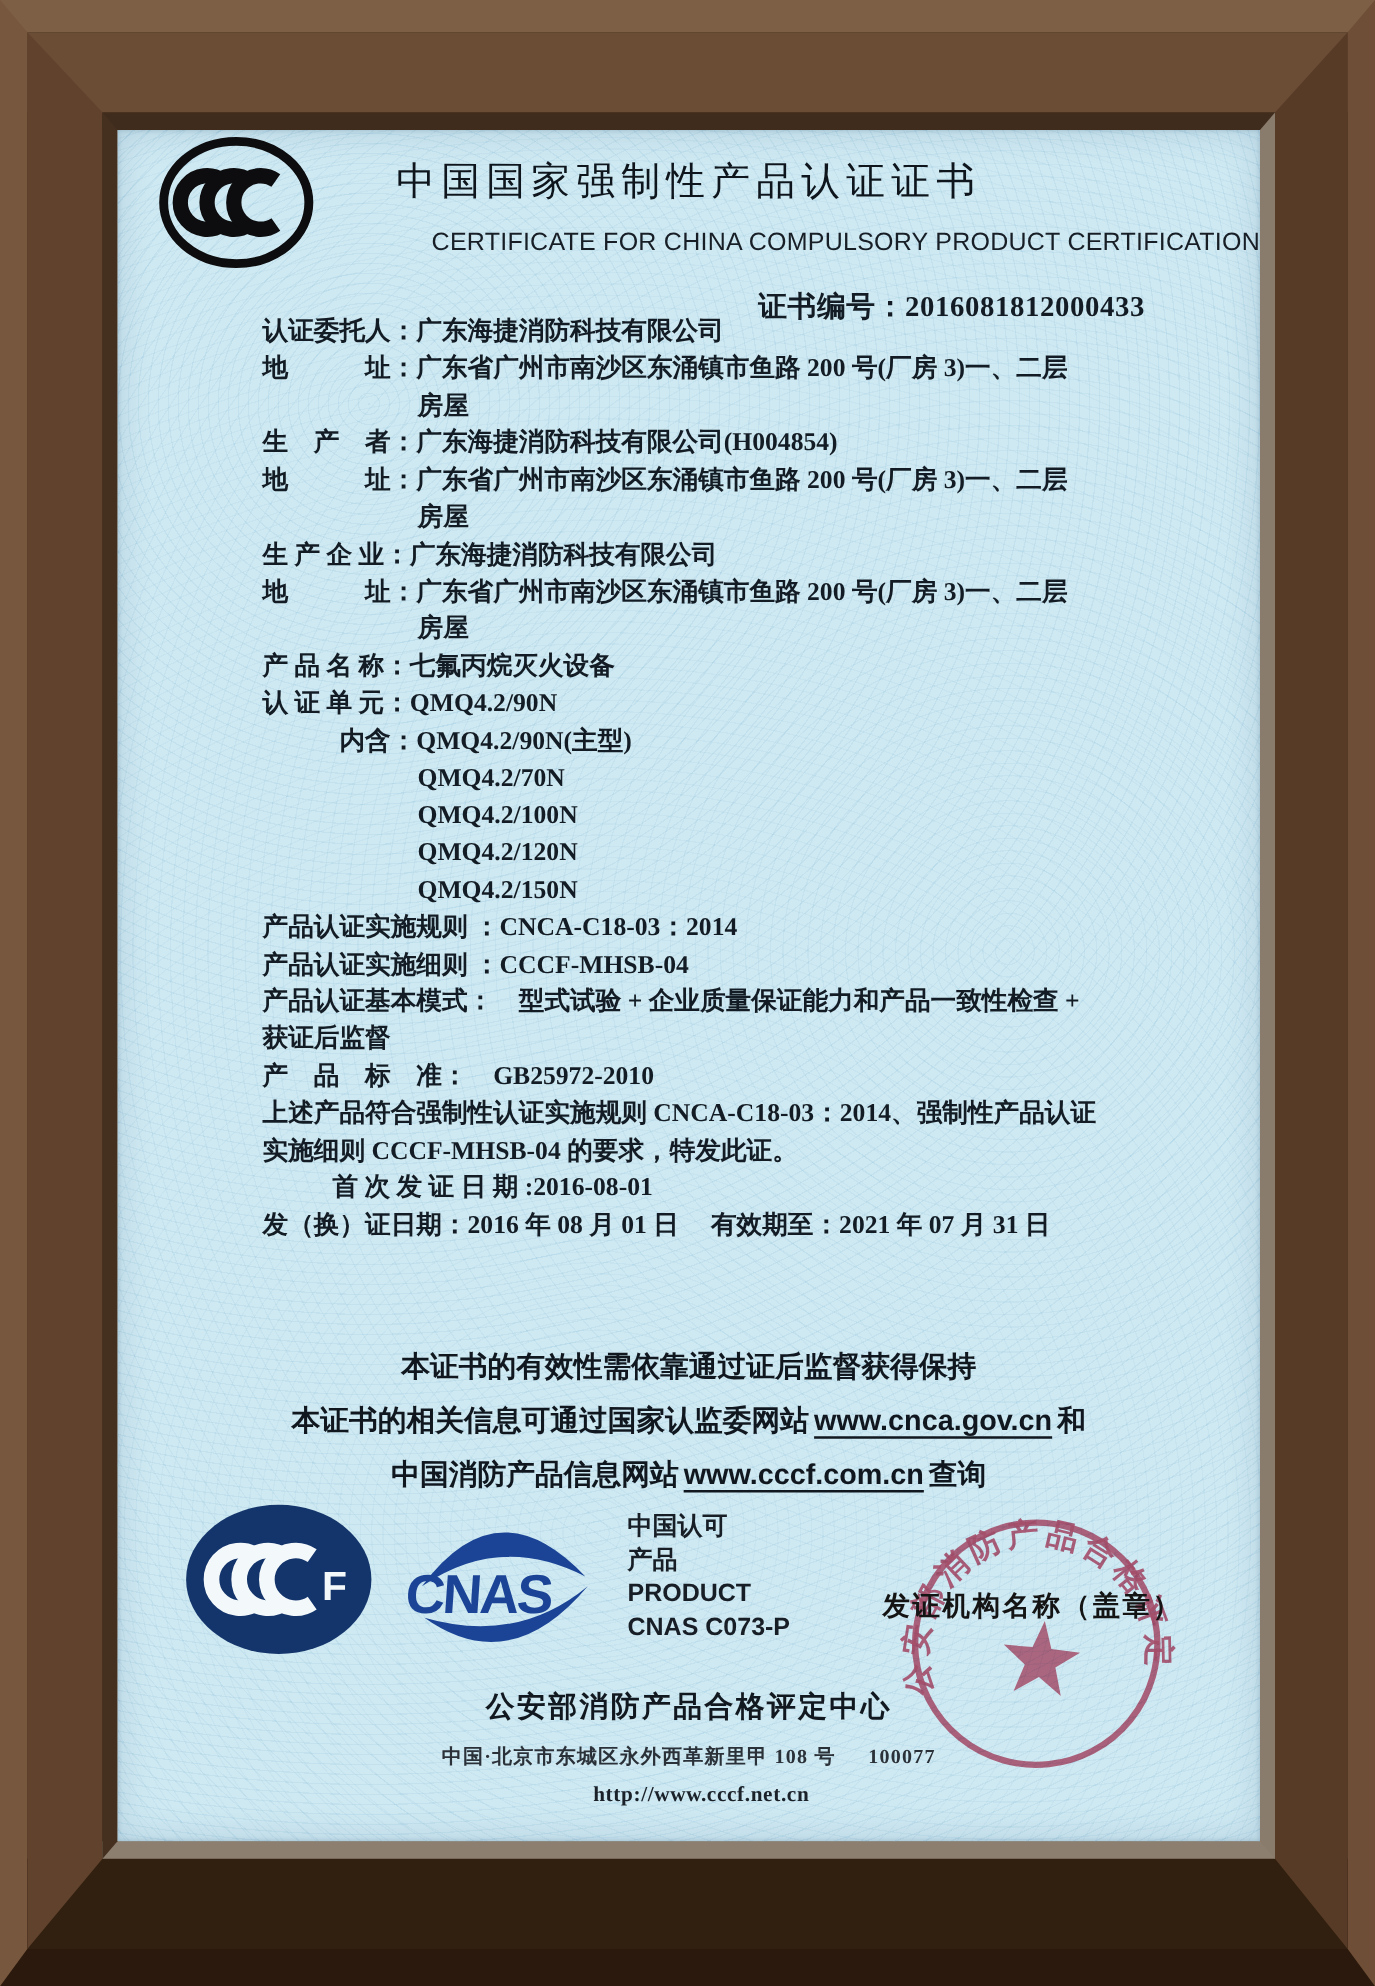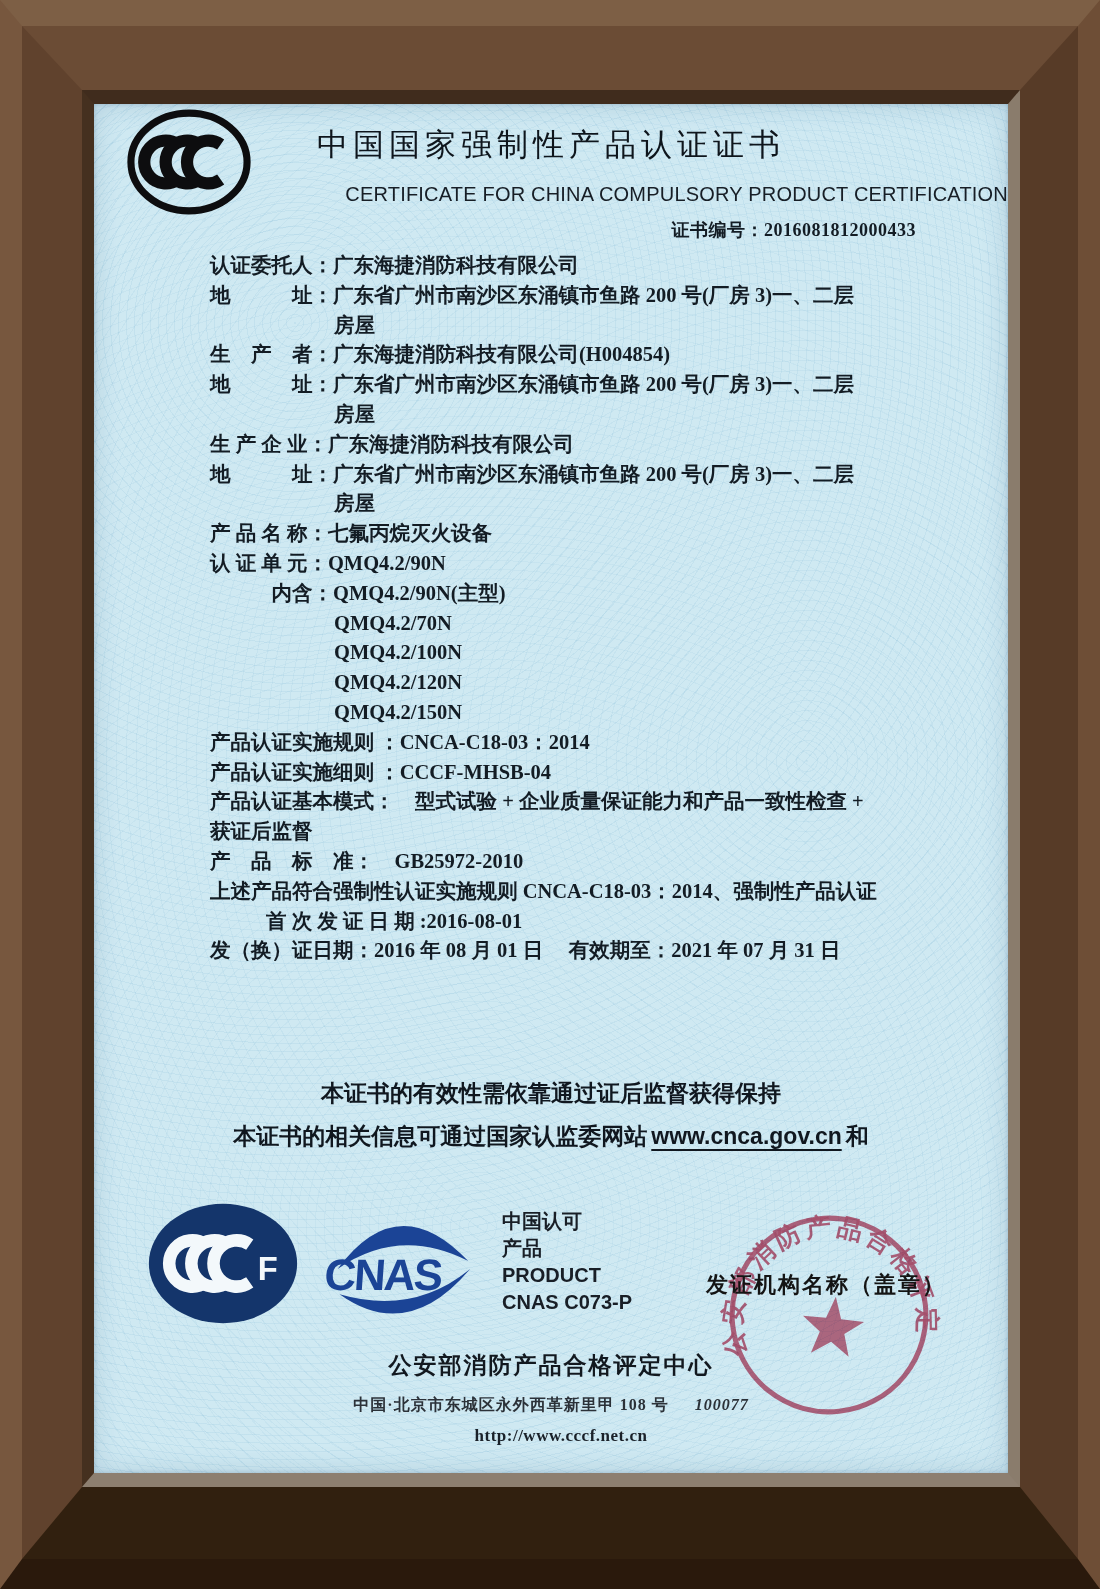--- a/index.html
+++ b/index.html
@@ -48,22 +48,22 @@
     left:0;right:0;top:20px;text-align:center;
     font-family:"Liberation Sans","DejaVu Sans",sans-serif;
     font-weight:normal;font-size:31px;letter-spacing:5px;color:#0e151c;
   }
   .subtitle{
     left:0;right:0;top:79px;text-align:right;
     font-family:"Liberation Sans","DejaVu Sans",sans-serif;
     font-size:20px;letter-spacing:.2px;color:#171e26;
   }
   .cert-no{
-    right:92px;top:114px;
-    font-size:18px;font-weight:bold;letter-spacing:.5px;color:#131c24;
+    right:92px;top:126px;
+    font-size:23px;font-weight:bold;letter-spacing:.5px;color:#131c24;
   }
   
   .rows{left:116px;top:147px;width:740px;font-size:20.5px;font-weight:bold;line-height:29.8px;}
   .row{white-space:nowrap;}
   .row.indent{padding-left:124px;}
   .row.center{text-align:left;padding-left:56px;}
   
   .notice{
     left:0;right:0;top:968px;text-align:center;
     font-family:"Liberation Sans","DejaVu Sans",sans-serif;
@@ -93,21 +93,21 @@
     transform:rotate(-6deg);mix-blend-mode:multiply;opacity:.92;}
   
   .footer-org{
     left:0;right:0;top:1246px;text-align:center;
     font-size:23px;font-weight:bold;letter-spacing:2px;color:#12181f;
   }
   .footer-addr{
     left:0;right:0;top:1291px;text-align:center;
     font-size:16px;font-weight:bold;color:#2b3138;letter-spacing:1px;
   }
-  .footer-addr .postcode{margin-left:26px;font-style:italic;}
+  .footer-addr .postcode{margin-left:26px;}
   .footer-url{
     left:0;right:0;top:1322px;text-align:center;
     font-size:17px;font-weight:bold;color:#1a2129;letter-spacing:.5px;padding-left:20px;
   }
 </style>
 </head>
 <body>
 
 <div>
   <div class="frame-outer">
@@ -142,27 +142,29 @@
             <div class="row indent">QMQ4.2/70N</div>
             <div class="row indent">QMQ4.2/100N</div>
             <div class="row indent">QMQ4.2/120N</div>
             <div class="row indent">QMQ4.2/150N</div>
             <div class="row">产品认证实施规则 ：CNCA-C18-03：2014</div>
             <div class="row">产品认证实施细则 ：CCCF-MHSB-04</div>
             <div class="row">产品认证基本模式：　型式试验 + 企业质量保证能力和产品一致性检查 +</div>
             <div class="row">获证后监督</div>
             <div class="row">产　品　标　准：　GB25972-2010</div>
             <div class="row">上述产品符合强制性认证实施规则 CNCA-C18-03：2014、强制性产品认证</div>
+            <div class="row">实施细则 CCCF-MHSB-04 的要求，特发此证。</div>
             <div class="row center">首 次 发 证 日 期 :2016-08-01</div>
             <div class="row">发（换）证日期：2016 年 08 月 01 日　 有效期至：2021 年 07 月 31 日</div>
           </div>
 
           <div class="abs notice">
             <div>本证书的有效性需依靠通过证后监督获得保持</div>
             <div><span>本证书的相关信息可通过国家认监委网站</span><span class="url">www.cnca.gov.cn</span><span>和</span></div>
+            <div><span>中国消防产品信息网站</span><span class="url">www.cccf.com.cn</span><span>查询</span></div>
           </div>
 
           <svg class="abs cccf-logo" viewBox="0 0 160 130">
             <ellipse cx="80" cy="65" rx="77" ry="62" fill="#14356b"></ellipse>
             <path d="M 61.8 45.3 A 24 24 0 1 0 61.8 84.7" fill="none" stroke="#f3f8fb" stroke-width="13"></path>
             <path d="M 84.8 45.3 A 24 24 0 1 0 84.8 84.7" fill="none" stroke="#f3f8fb" stroke-width="13"></path>
             <path d="M 107.8 45.3 A 24 24 0 1 0 107.8 84.7" fill="none" stroke="#f3f8fb" stroke-width="13"></path>
             <text x="116" y="82" font-family="Liberation Sans, DejaVu Sans, sans-serif" font-size="34" font-weight="bold" fill="#f3f8fb">F</text>
           </svg>
 

